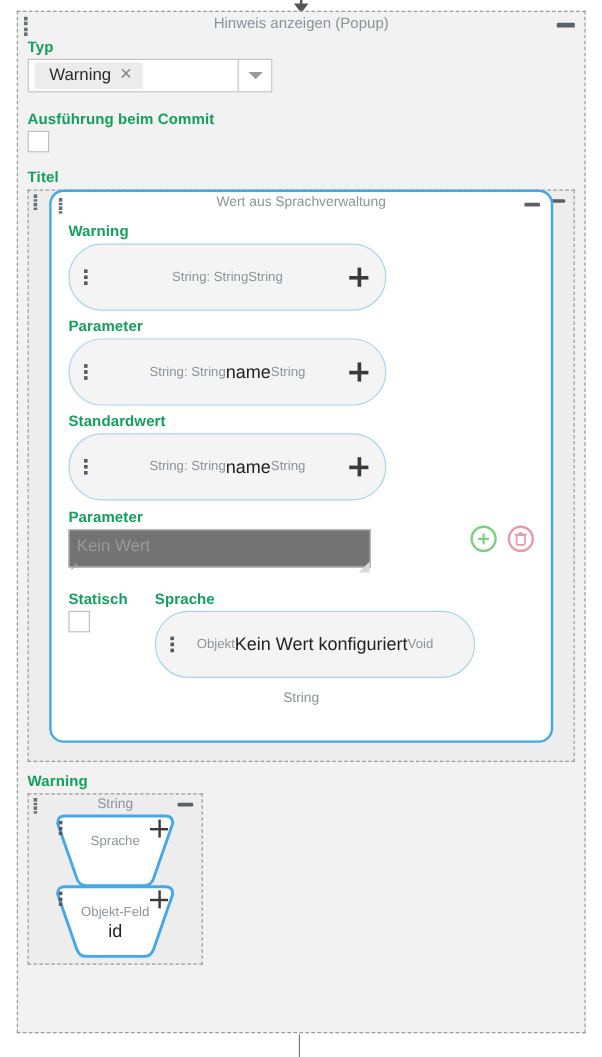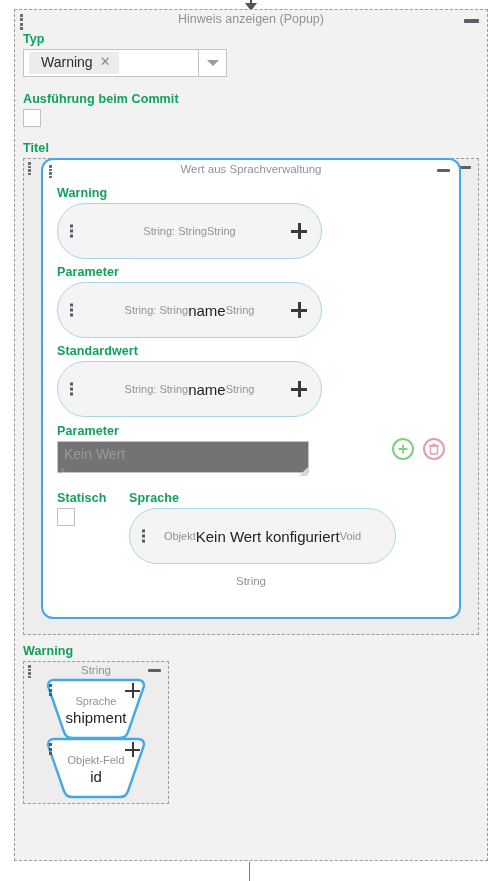--- a/index.html
+++ b/index.html
@@ -397,21 +397,20 @@
             <path d="M8,8 Q8,2 14,2 L98,2 Q104,2 104,8 L88,54 Q86,60 80,60 L32,60 Q26,60 24,54 Z" fill="#ffffff" stroke="#44a8e8" stroke-width="2.4"></path>
           </svg>
           <div class="trap-grip">
               <i></i>
               <i></i>
               <i></i>
             </div>
           <div class="trap-plus"></div>
           <div class="t-labels">
             <div class="t-top">Sprache</div>
-            <div class="t-mid">shipment</div>
           </div>
         </div>
 
         <div class="trap" style="margin:-3px auto 0 auto;">
           <svg width="112" height="62" viewBox="0 0 112 62">
             <path d="M8,8 Q8,2 14,2 L98,2 Q104,2 104,8 L88,54 Q86,60 80,60 L32,60 Q26,60 24,54 Z" fill="#ffffff" stroke="#44a8e8" stroke-width="2.4"></path>
           </svg>
           <div class="trap-grip">
               <i></i>
               <i></i>

